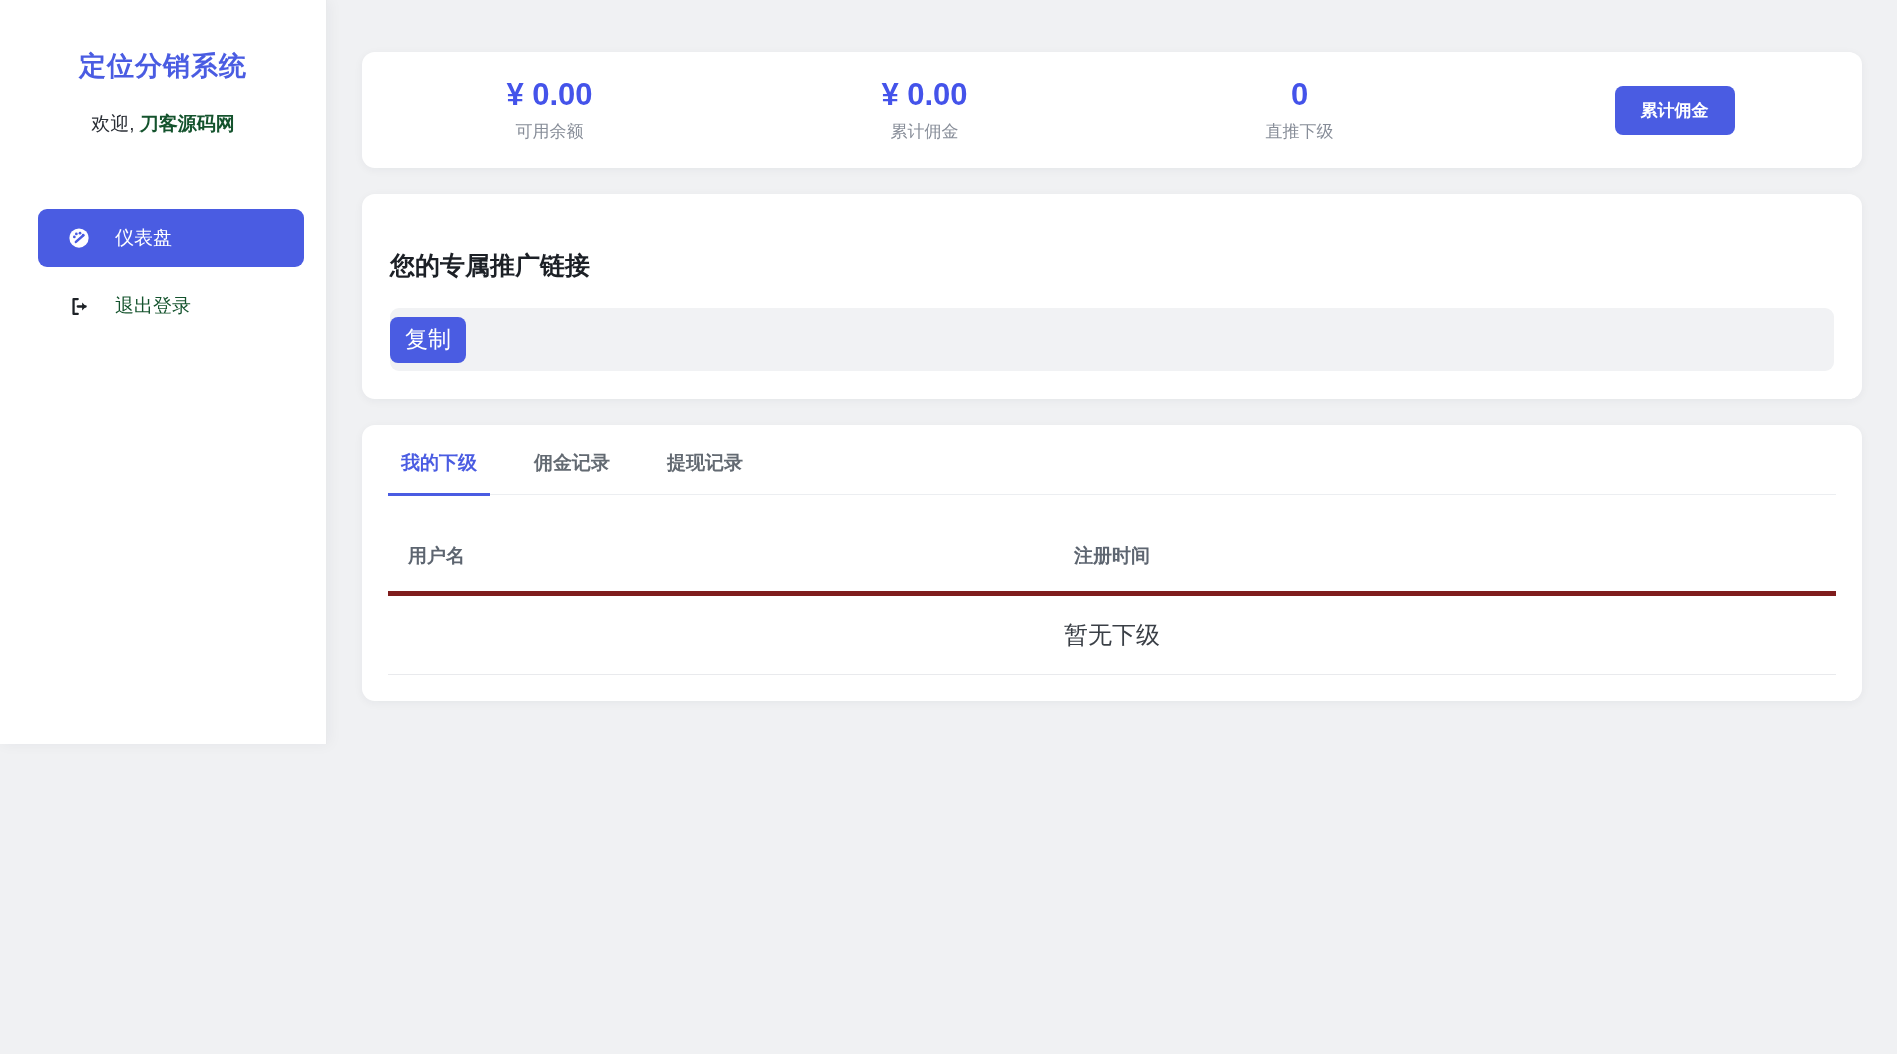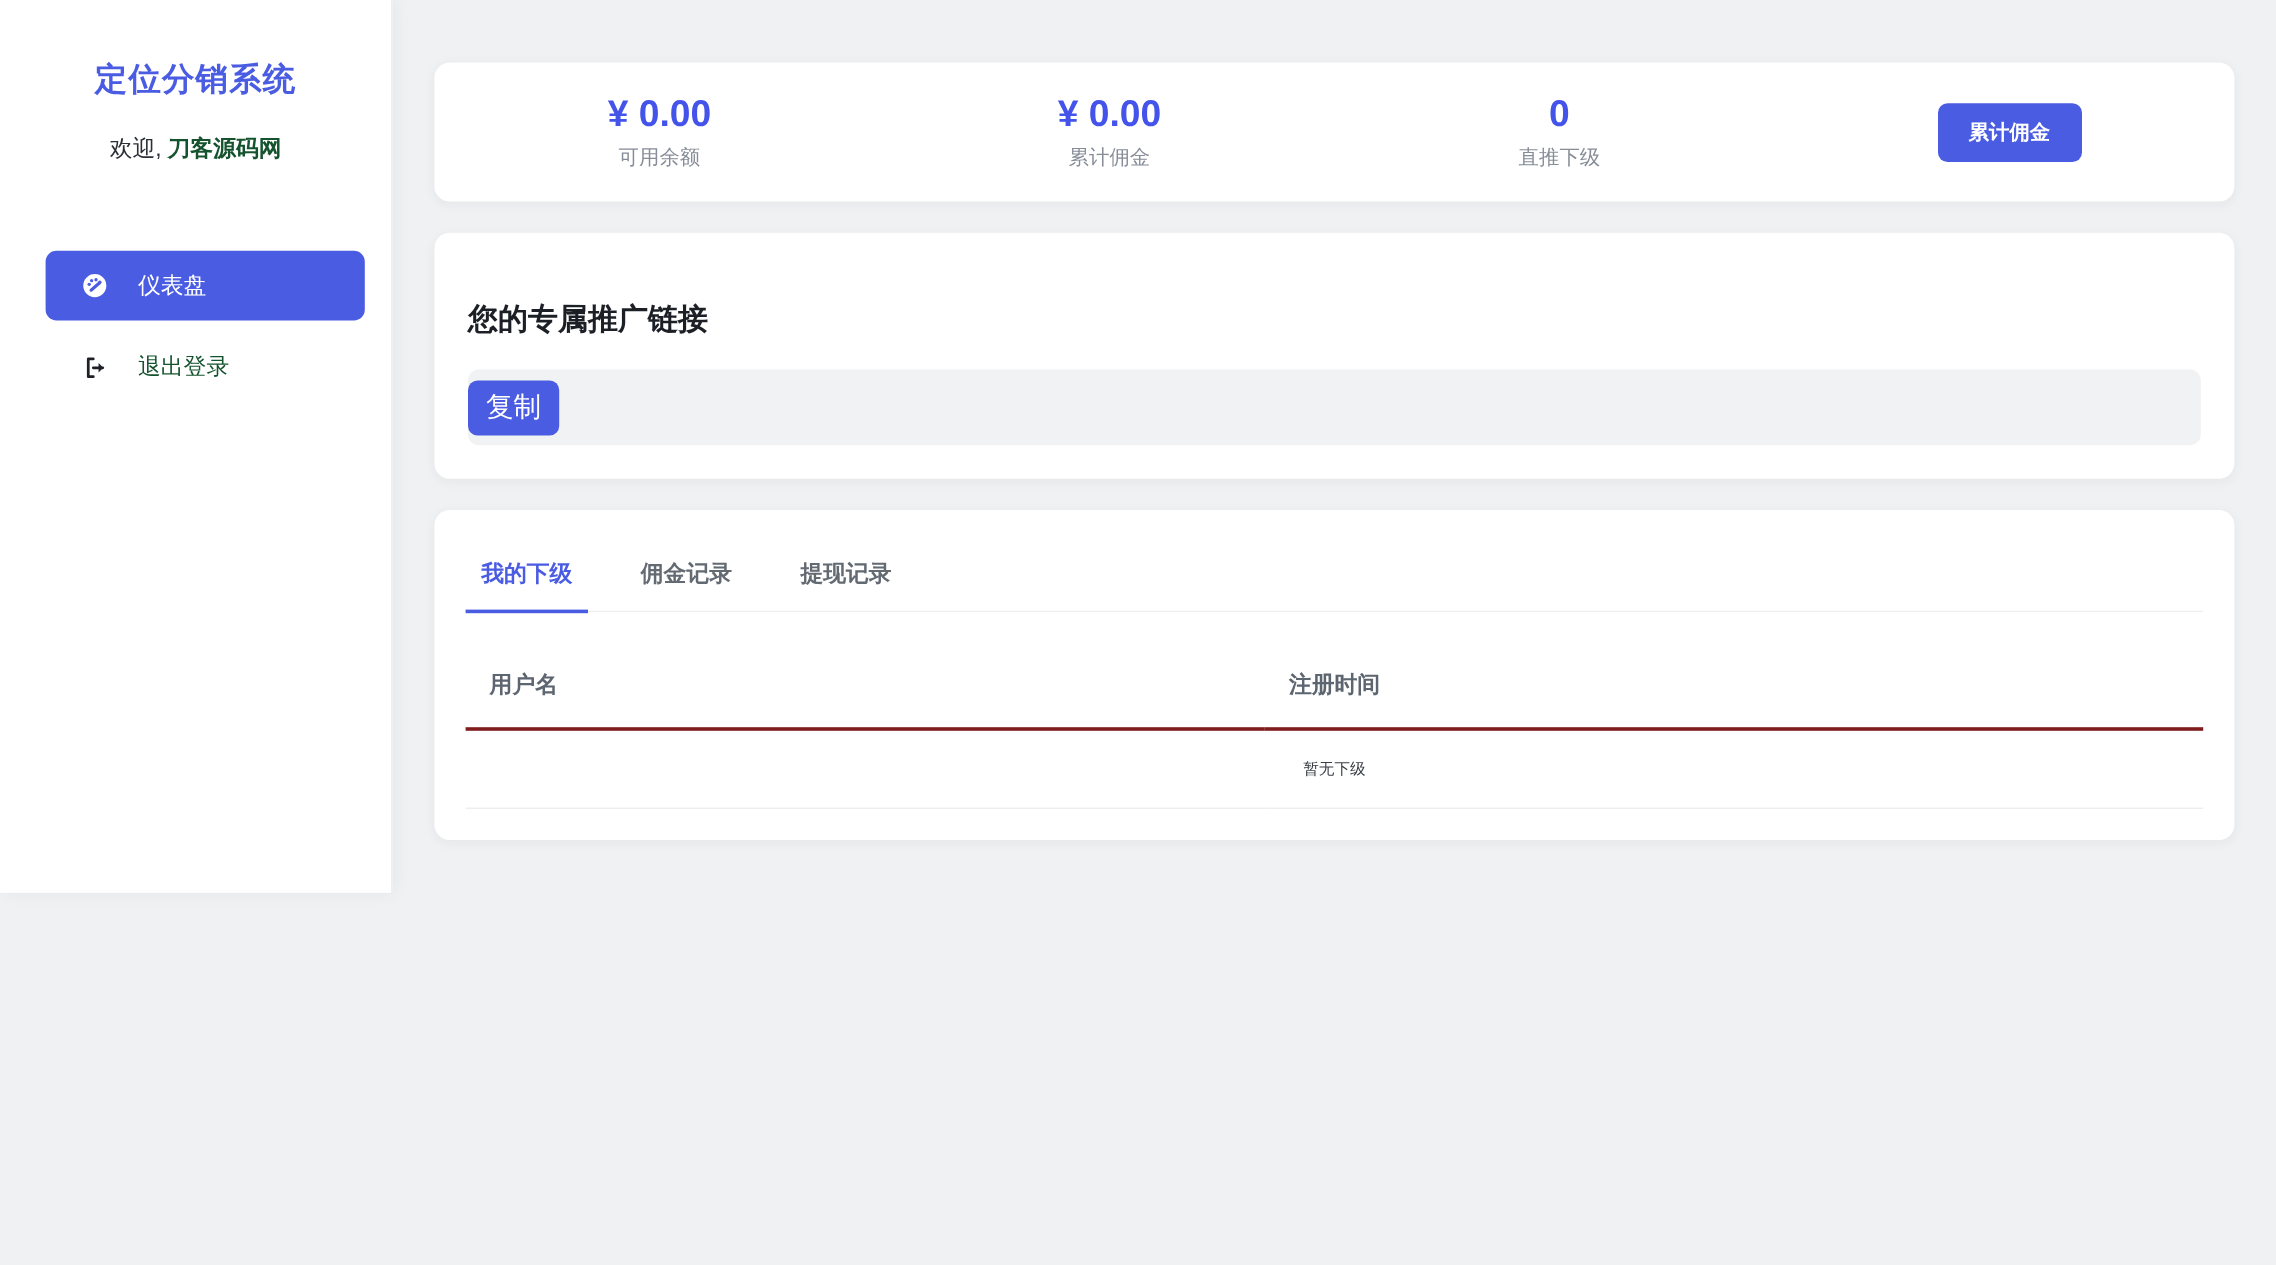--- a/index.html
+++ b/index.html
@@ -76,42 +76,42 @@
     margin-top:26px;height:63px;border-radius:9px;
     background:var(--input-bg);
     display:flex;align-items:center;
   }
   .link-text{
     flex:1;padding-left:20px;font-size:19px;color:#23262d;
     white-space:nowrap;overflow:hidden;
   }
   .btn-copy{margin-right:8px;width:76px;height:46px;font-size:23px;font-weight:500;flex:0 0 auto;}
   
-  .tabs-card{margin-top:26px;padding:26px 26px 26px;}
+  .tabs-card{margin-top:26px;padding:11px 26px 26px;}
   .tabs{
     display:flex;align-items:flex-end;
     border-bottom:1px solid #eceef1;
   }
   .tab{
     padding:14px 13px 17px;margin-right:31px;
     font-size:19px;font-weight:700;color:#636a72;
     border-bottom:3px solid transparent;margin-bottom:-2px;
     cursor:pointer;white-space:nowrap;
   }
   .tab.active{color:var(--accent);border-bottom-color:var(--accent);}
   table.sub-table{
     width:100%;border-collapse:collapse;margin-top:26px;
   }
   .sub-table th{
     text-align:left;font-size:19px;font-weight:700;color:#5d6570;
-    padding:22px 20px;border-bottom:3px solid #7f1d1d;
+    padding:22px 20px;border-bottom:5px solid #7f1d1d;
   }
   .sub-table th.col-username{width:46%;}
   .sub-table td.empty-cell{
-    text-align:center;font-size:13px;color:#3a3f46;
+    text-align:center;font-size:24px;color:#3a3f46;
     padding:23px 20px;border-bottom:1px solid #e9eaed;
   }
 </style>
 </head>
 <body>
 
 <aside class="sidebar">
   <div class="brand">定位分销系统</div>
 
   <div class="welcome">

